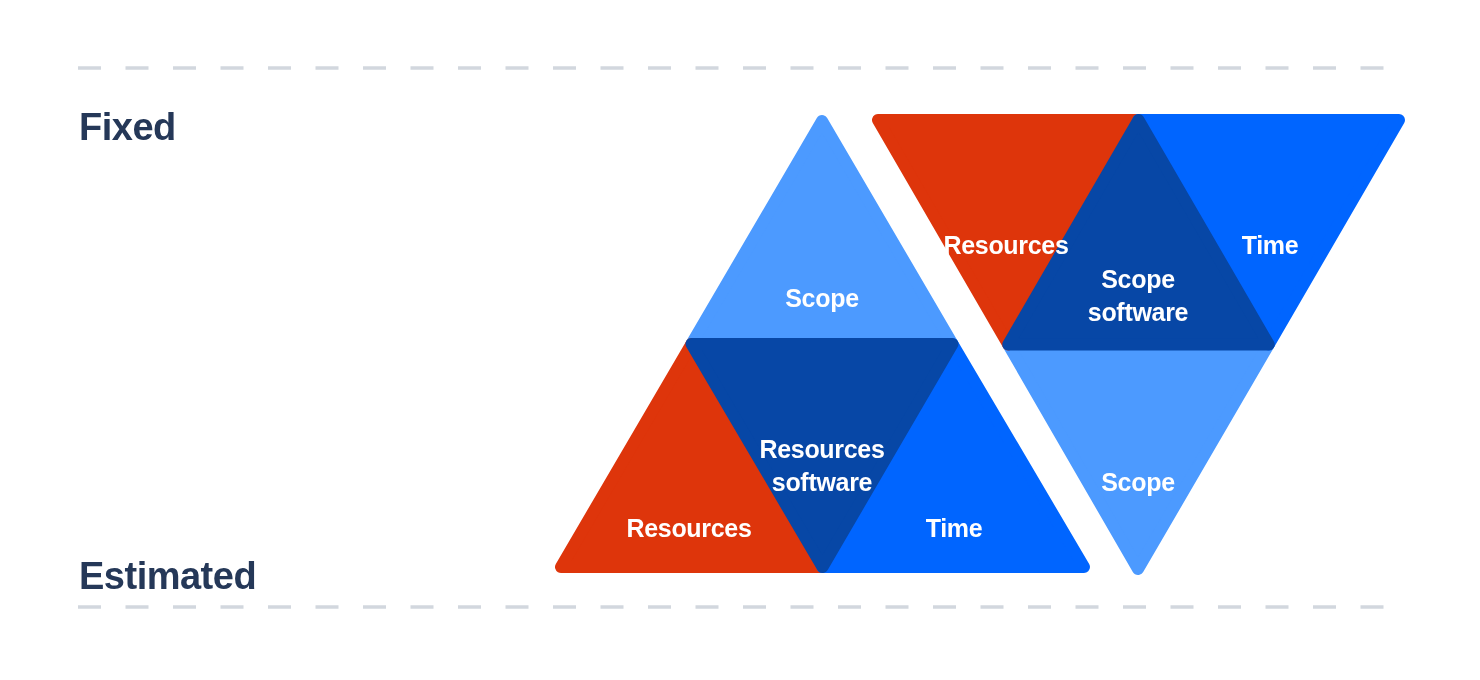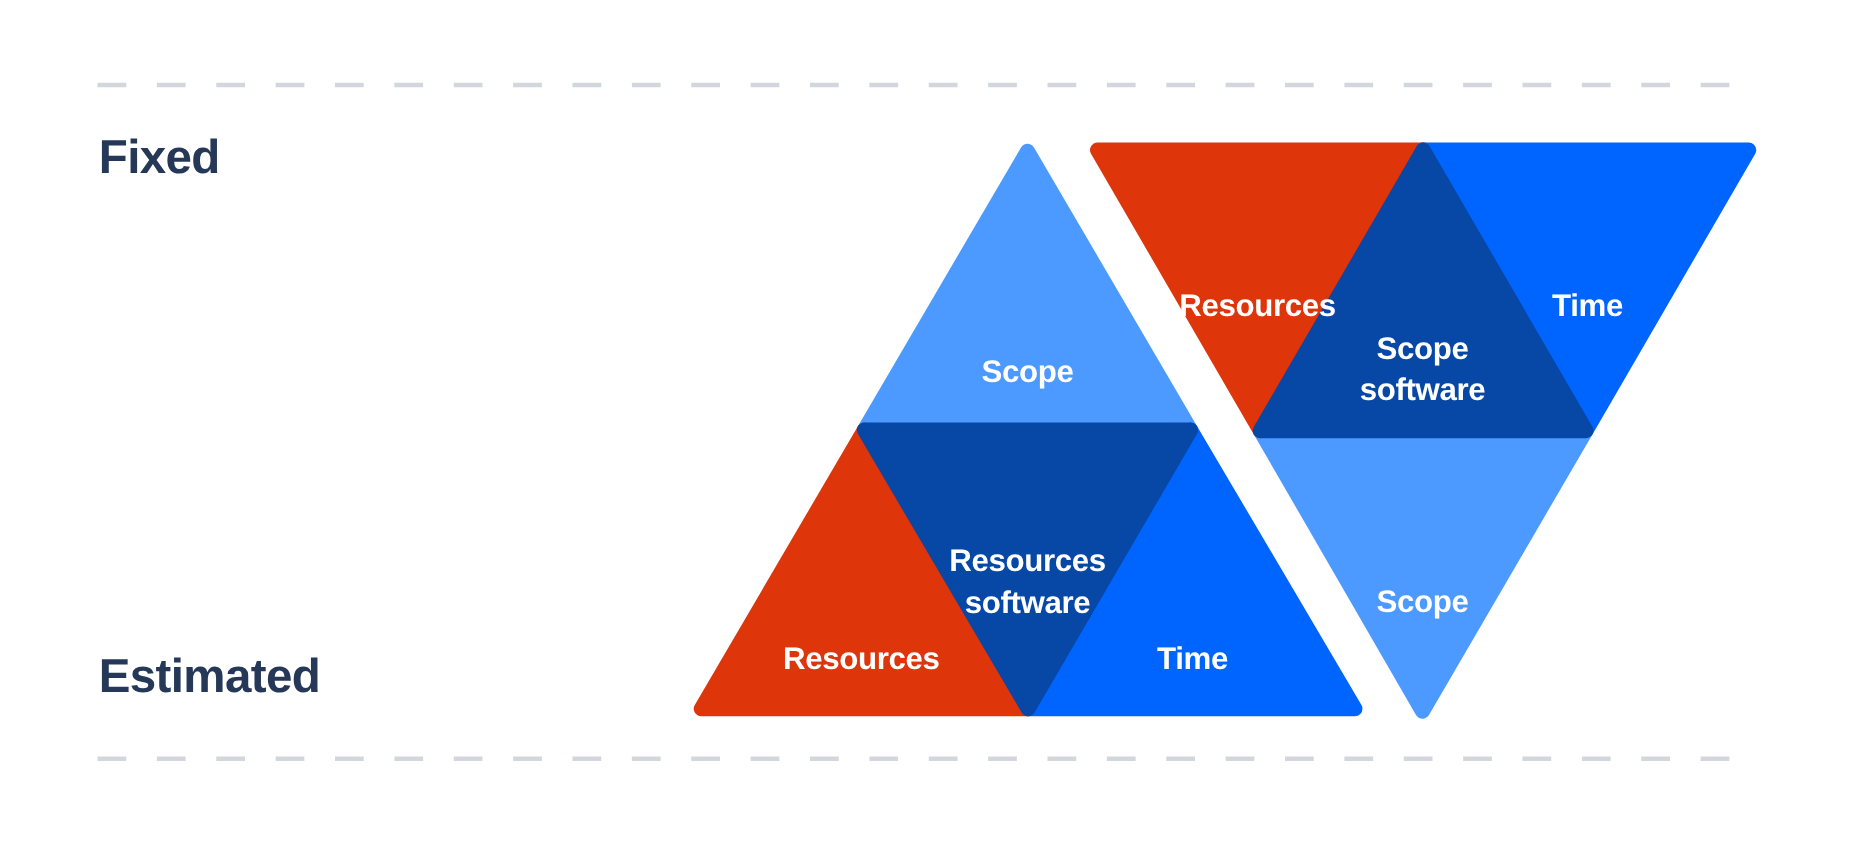--- a/index.html
+++ b/index.html
@@ -32,21 +32,21 @@
   }
   .heading {
     position: absolute;
     transform: translateY(-50%);
     font-size: 38px;
     font-weight: bold;
     letter-spacing: -0.5px;
     white-space: nowrap;
   }
   .heading.fixed { left: 79px; top: 127px; }
-  .heading.estimated { left: 79px; top: 542px; }
+  .heading.estimated { left: 79px; top: 576px; }
   .seg-labels {
     position: absolute;
     inset: 0;
     pointer-events: none;
   }
   .seg-label {
     position: absolute;
     transform: translate(-50%, -50%);
     font-size: 25px;
     font-weight: bold;

